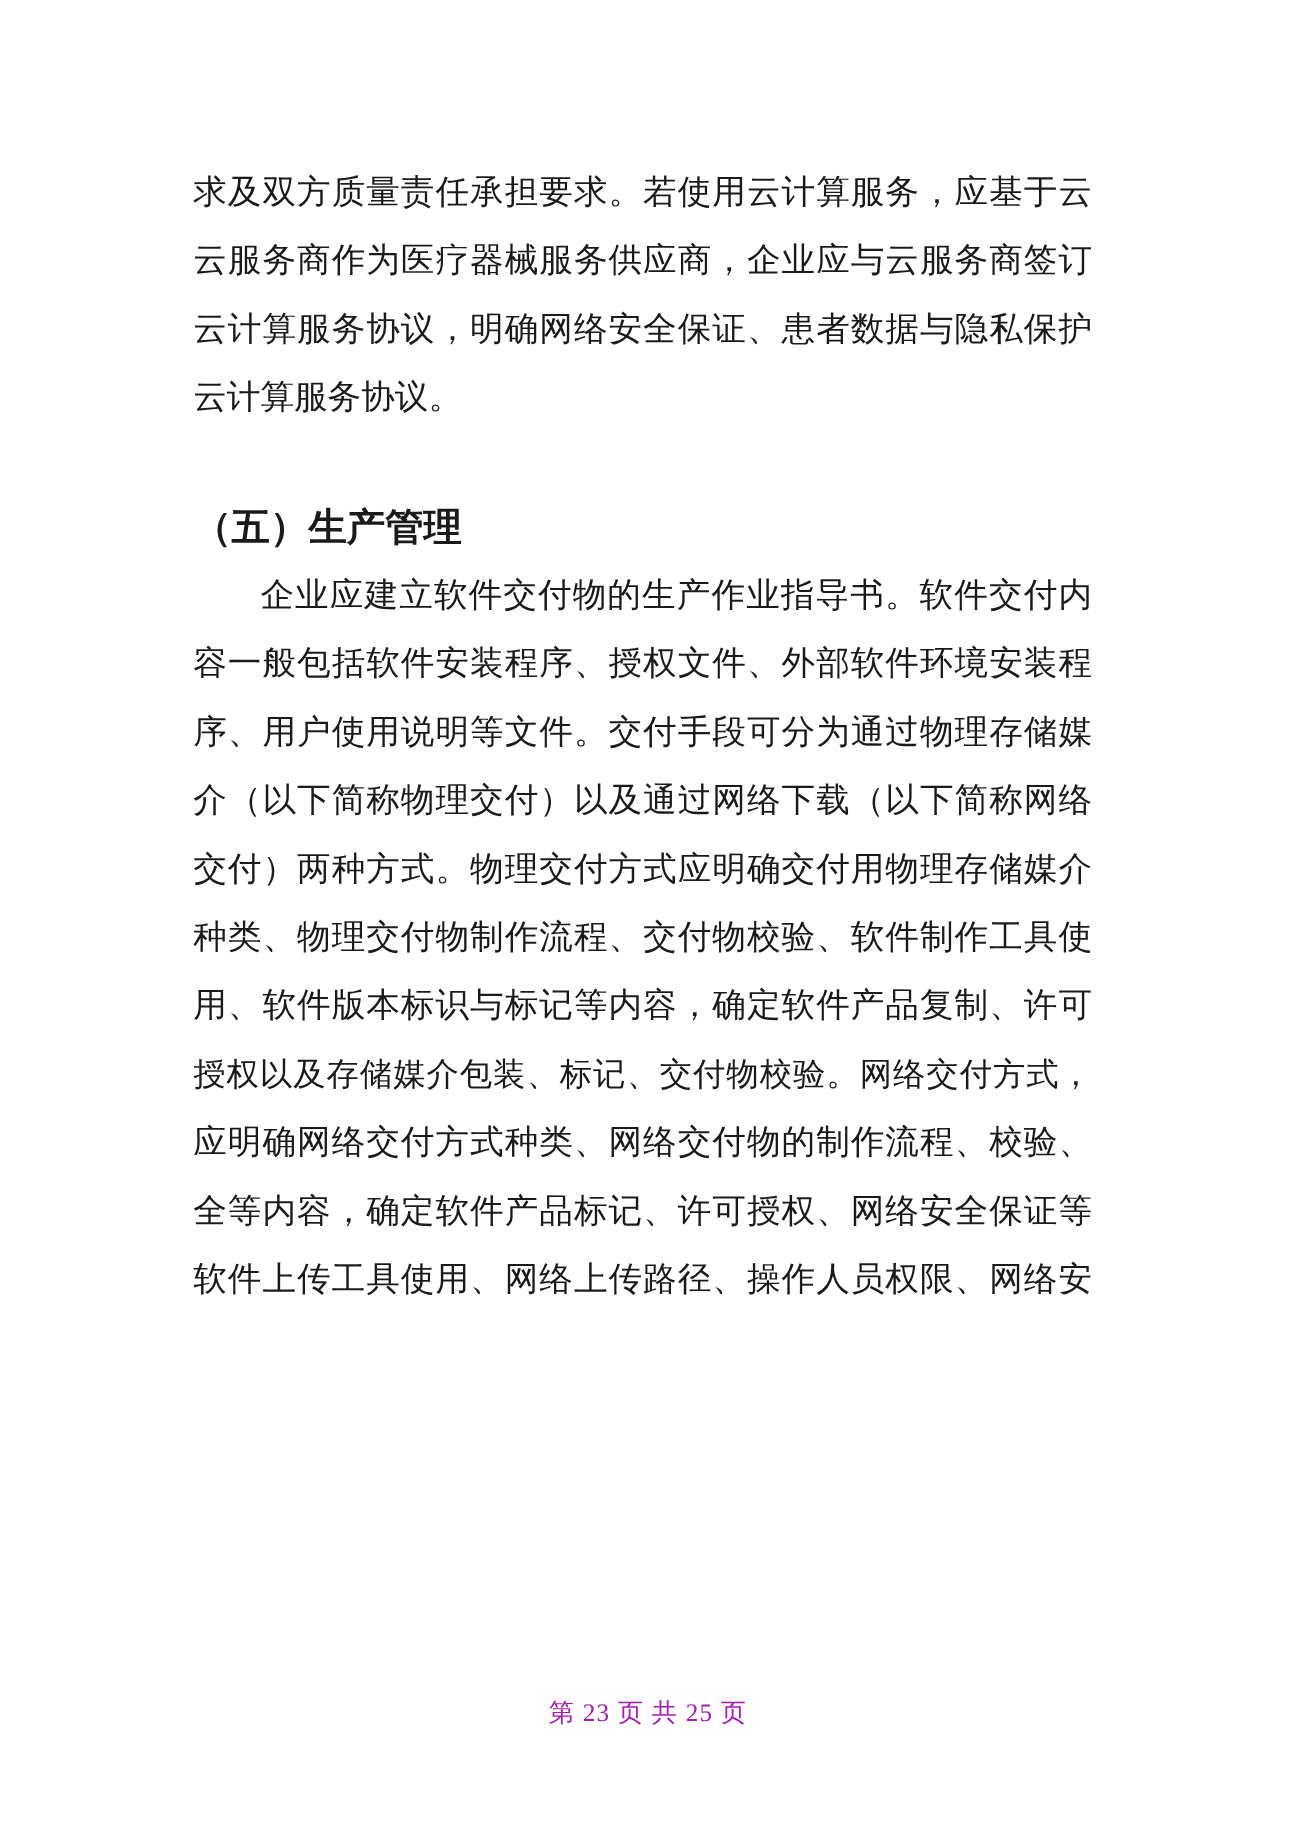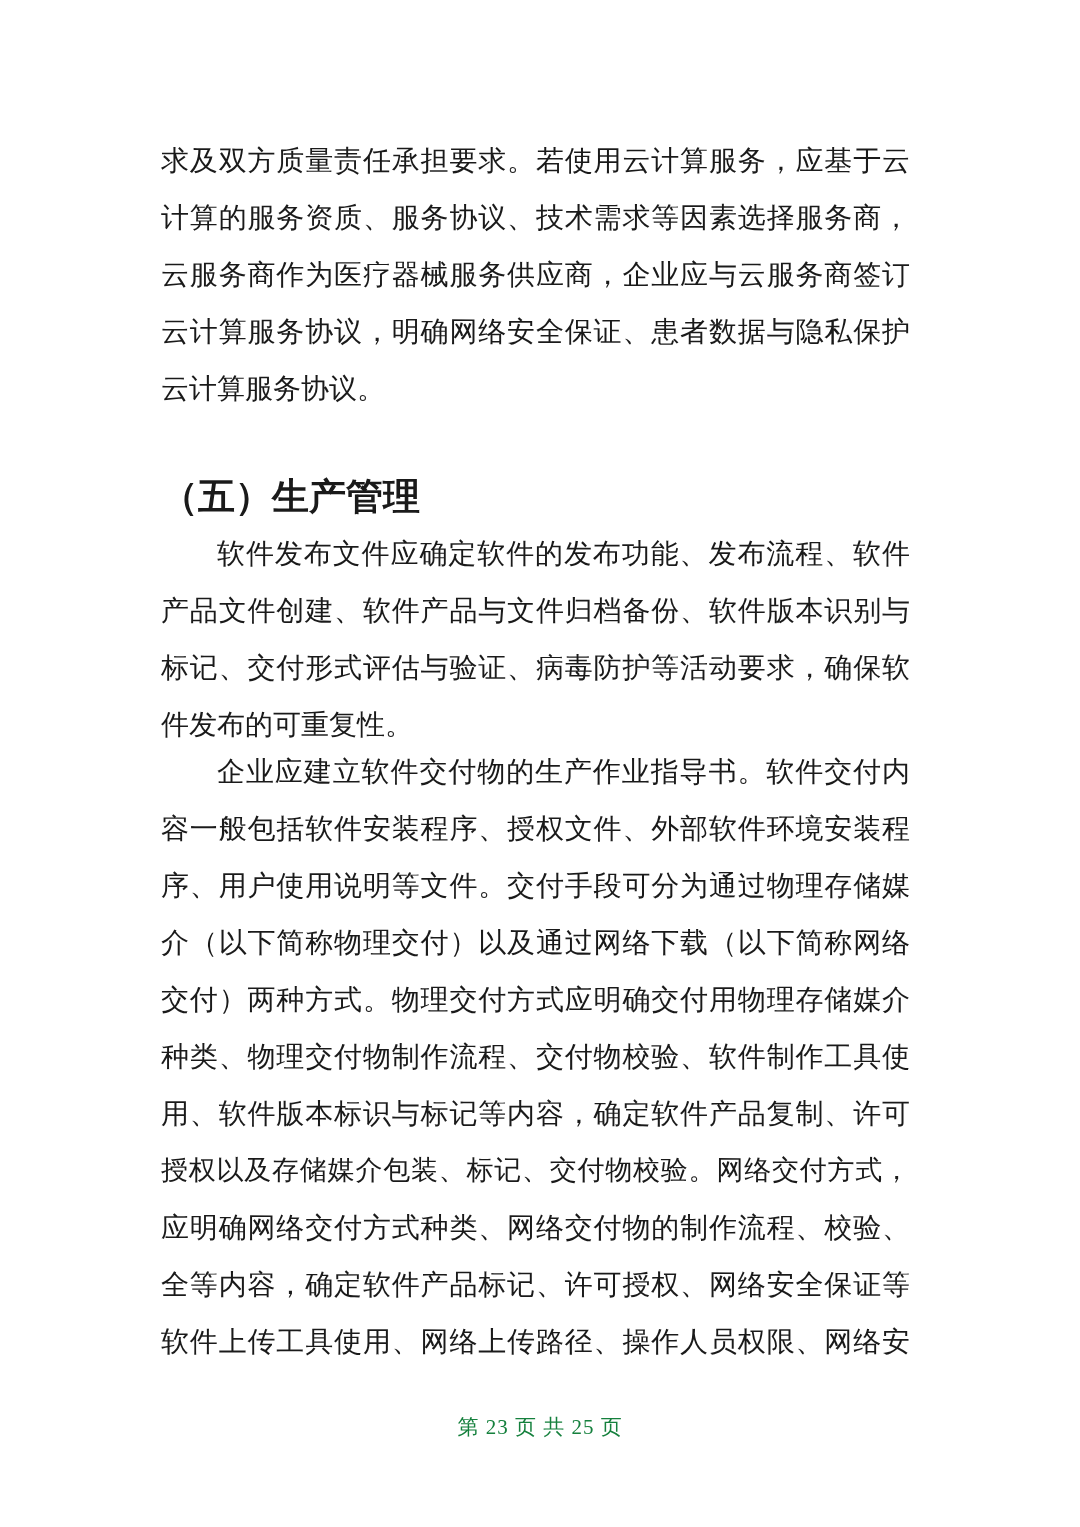--- a/index.html
+++ b/index.html
@@ -25,21 +25,21 @@
     left: 161px;
     top: 132px;
     width: 749px;
   }
   .block { margin: 0; }
   .block.heading {
     margin-top: 51px;
     font-weight: bold;
   }
   .block.heading .line {
-    font-size: 37px;
+    font-size: 32px;
     text-align: right;
     text-align-last: left;
   }
   
   .block.paragraph + .block.paragraph { margin-top: -10px; }
   .line {
     height: 57px;
     line-height: 57px;
     font-size: 28px;
     text-align: justify;
@@ -53,43 +53,36 @@
   .line.indent { padding-left: 56px; }
   .footer {
     position: absolute;
     top: 1412px;
     left: 0;
     width: 100%;
     text-align: center;
     font-size: 21px;
     line-height: 30px;
     letter-spacing: 1px;
-    color: #15803d;
+    color: #a21caf;
   }
 </style>
 </head>
 <body>
 
 <div class="page">
   <div class="doc-body">
       <div class="block paragraph">
         <div class="line">求及双方质量责任承担要求。若使用云计算服务，应基于云</div>
-        <div class="line">计算的服务资质、服务协议、技术需求等因素选择服务商，</div>
         <div class="line">云服务商作为医疗器械服务供应商，企业应与云服务商签订</div>
         <div class="line">云计算服务协议，明确网络安全保证、患者数据与隐私保护</div>
         <div class="line short">云计算服务协议。</div>
       </div>
       <div class="block heading">
         <div class="line short">（五）生产管理</div>
-      </div>
-      <div class="block paragraph">
-        <div class="line indent">软件发布文件应确定软件的发布功能、发布流程、软件</div>
-        <div class="line">产品文件创建、软件产品与文件归档备份、软件版本识别与</div>
-        <div class="line">标记、交付形式评估与验证、病毒防护等活动要求，确保软</div>
-        <div class="line short">件发布的可重复性。</div>
       </div>
       <div class="block paragraph">
         <div class="line indent">企业应建立软件交付物的生产作业指导书。软件交付内</div>
         <div class="line">容一般包括软件安装程序、授权文件、外部软件环境安装程</div>
         <div class="line">序、用户使用说明等文件。交付手段可分为通过物理存储媒</div>
         <div class="line">介（以下简称物理交付）以及通过网络下载（以下简称网络</div>
         <div class="line">交付）两种方式。物理交付方式应明确交付用物理存储媒介</div>
         <div class="line">种类、物理交付物制作流程、交付物校验、软件制作工具使</div>
         <div class="line">用、软件版本标识与标记等内容，确定软件产品复制、许可</div>
         <div class="line" style="font-size: 27px;">授权以及存储媒介包装、标记、交付物校验。网络交付方式，</div>

